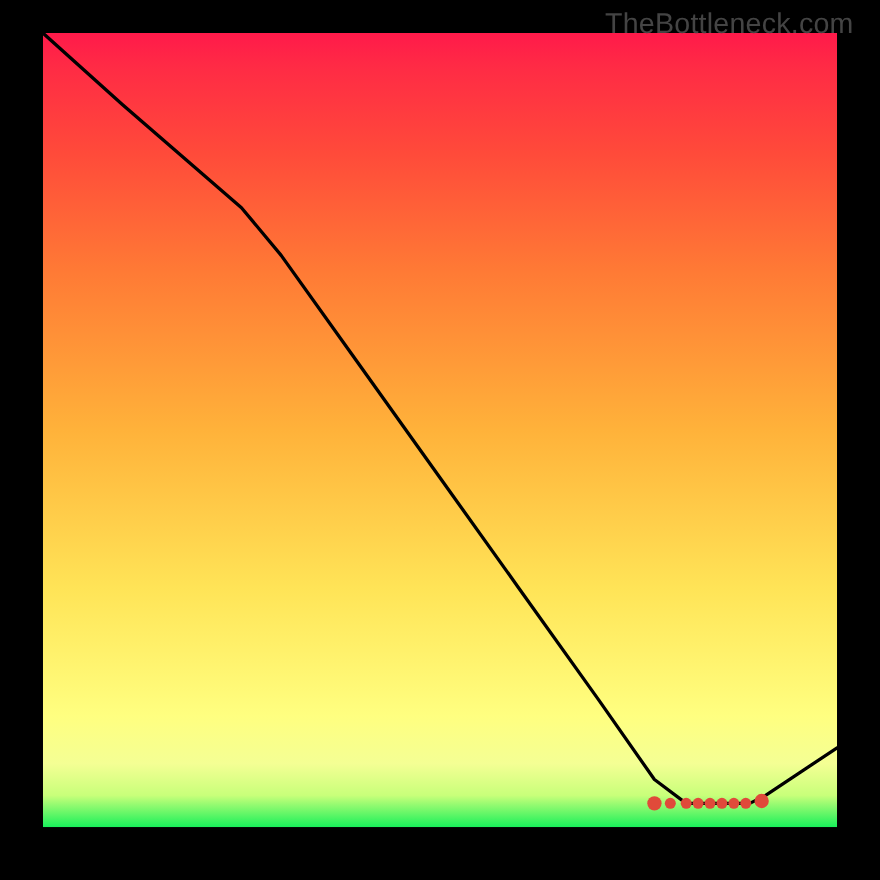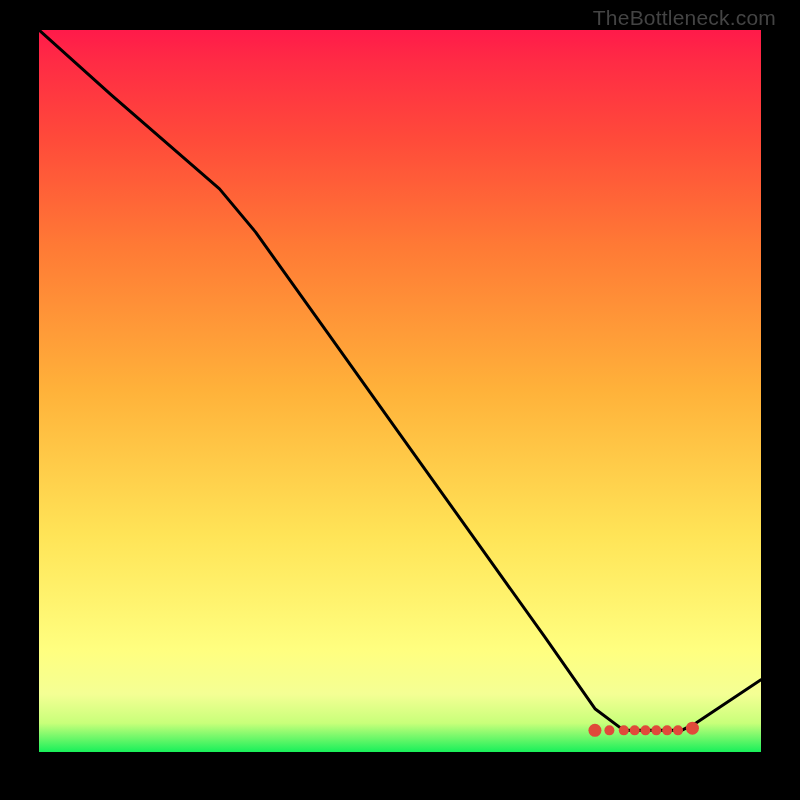--- a/index.html
+++ b/index.html
@@ -9,21 +9,21 @@
     background: #000000;
     position: relative;
     font-family: Arial, sans-serif;
     overflow: hidden;
   }
   .watermark {
     position: absolute;
     top: 6px;
     right: 24px;
     color: #444444;
-    font-size: 21px;
+    font-size: 26px;
     font-weight: 500;
     z-index: 10;
     letter-spacing: 0.2px;
   }
   .plot-area {
     position: absolute;
     left: 39px;
     top: 30px;
     width: 722px;
     height: 722px;

